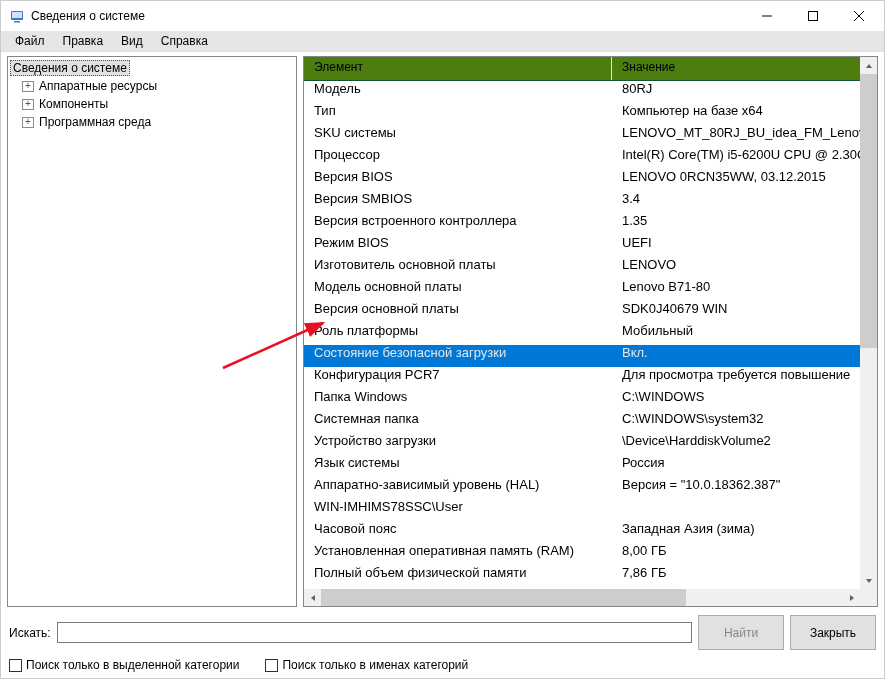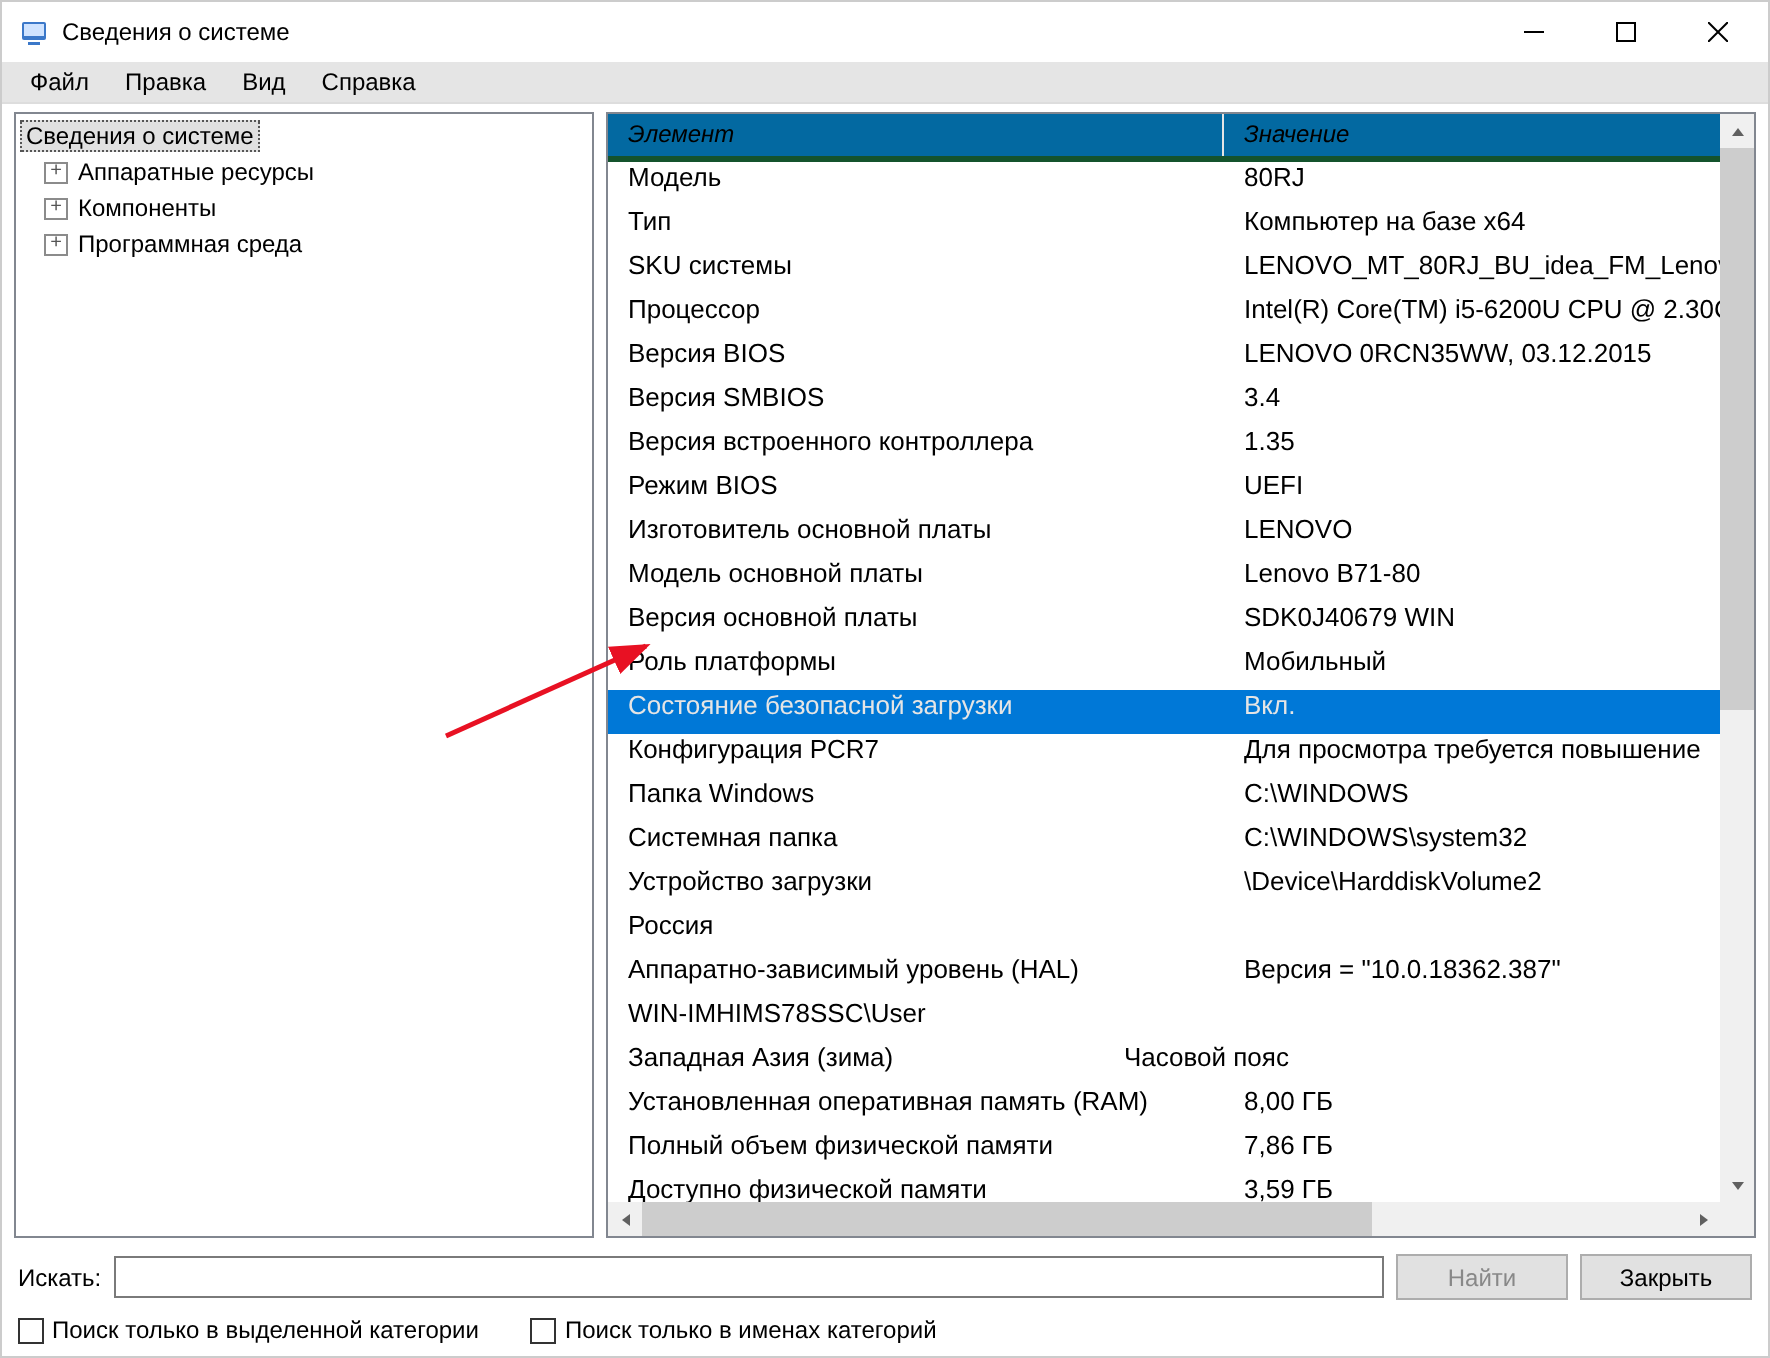--- a/index.html
+++ b/index.html
@@ -87,24 +87,23 @@
     border: 1px solid #828790;
     background: #fff;
     display: flex;
     flex-direction: column;
     min-width: 0;
     position: relative;
   }
   .list-header {
     display: flex;
     height: 24px;
-    border-bottom: 3px solid #14532d;
-    background: #0369a1;
+    border-bottom: 1px solid #14532d;
+    background: #4d7c0f;
     flex-shrink: 0;
-    font-style: italic;
   }
   .list-header .col {
     padding: 3px 10px;
     border-right: 1px solid #e5e5e5;
     font-size: 12px;
     white-space: nowrap;
     overflow: hidden;
   }
   .col-name { width: 308px; }
   .col-value { flex: 1; }
@@ -175,21 +174,21 @@
   }
   .search-label { font-size: 12px; }
   .search-input {
     flex: 1;
     height: 21px;
     border: 1px solid #7a7a7a;
     padding: 0 4px;
     font-size: 12px;
   }
   .btn {
-    height: 23px;
+    height: 35px;
     min-width: 86px;
     padding: 0 14px;
     border: 1px solid #adadad;
     background: #e1e1e1;
     font-size: 12px;
     display: inline-flex;
     align-items: center; justify-content: center;
   }
   .btn.disabled { color: #888; }
   .check-row {
@@ -346,32 +345,33 @@
         </div>
         <div class="list-row">
           <div class="cell col-name">Системная папка</div>
           <div class="cell col-value">C:\WINDOWS\system32</div>
         </div>
         <div class="list-row">
           <div class="cell col-name">Устройство загрузки</div>
           <div class="cell col-value">\Device\HarddiskVolume2</div>
         </div>
         <div class="list-row">
+          <div class="cell col-name">Язык системы</div>
           <div class="cell col-value">Россия</div>
         </div>
         <div class="list-row">
           <div class="cell col-name">Аппаратно-зависимый уровень (HAL)</div>
           <div class="cell col-value">Версия = "10.0.18362.387"</div>
         </div>
         <div class="list-row">
           <div class="cell col-value">WIN-IMHIMS78SSC\User</div>
         </div>
         <div class="list-row">
+          <div class="cell col-name">Часовой пояс</div>
           <div class="cell col-value">Западная Азия (зима)</div>
-          <div class="cell col-name">Часовой пояс</div>
         </div>
         <div class="list-row">
           <div class="cell col-name">Установленная оперативная память (RAM)</div>
           <div class="cell col-value">8,00 ГБ</div>
         </div>
         <div class="list-row">
           <div class="cell col-name">Полный объем физической памяти</div>
           <div class="cell col-value">7,86 ГБ</div>
         </div>
         <div class="list-row">

